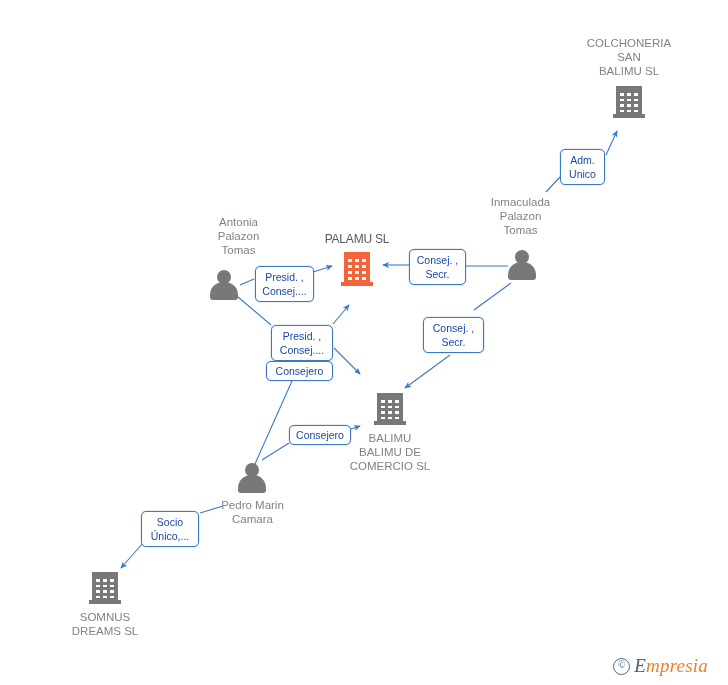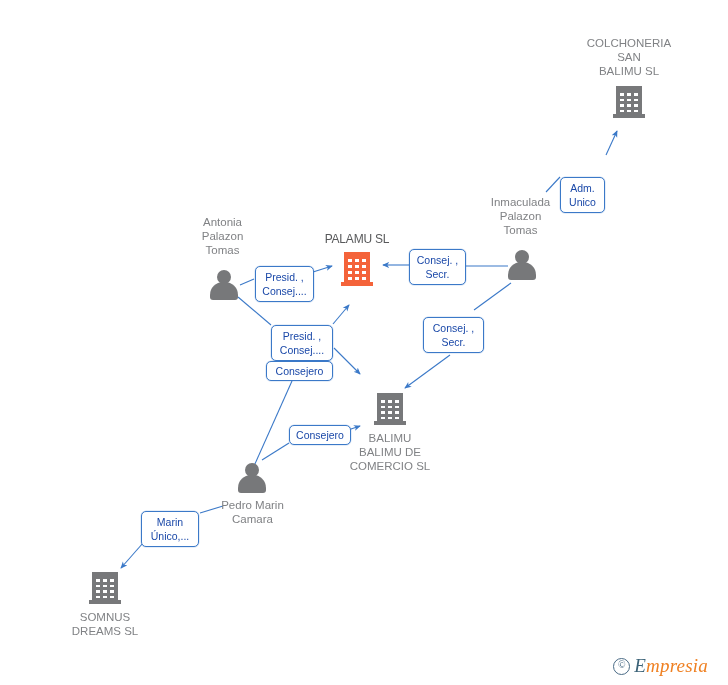--- a/index.html
+++ b/index.html
@@ -178,21 +178,21 @@
         </div>
       <div class="base" style="background:#77787a;"></div>
     </div>
     <div class="nlabel" style="left:-5px;top:38px;width:100px;">
       <div>SOMNUS</div>
       <div>DREAMS SL</div>
     </div>
   </div>
 
   <div class="node" style="left:180px;top:215px;width:85px;">
-    <div class="nlabel" style="left:0;top:0;width:85px;">
+    <div class="nlabel" style="left:16px;top:0;width:85px;">
       <div>Antonia</div>
       <div>Palazon</div>
       <div>Tomas</div>
     </div>
     <div class="person" style="position:absolute;left:28px;top:55px;">
       <div class="head"></div>
         <div class="body"></div>
     </div>
   </div>
 
@@ -218,34 +218,34 @@
       <div>Camara</div>
     </div>
   </div>
 
   <div class="badge" style="left:255px;top:266px;width:59px;">Presid. ,
 Consej....</div>
 
   <div class="badge" style="left:409px;top:249px;width:57px;">Consej. ,
 Secr.</div>
 
-  <div class="badge" style="left:560px;top:149px;width:45px;margin-top:28px;">Adm.
+  <div class="badge" style="left:560px;top:149px;width:45px;">Adm.
 Unico</div>
 
   <div class="badge" style="left:271px;top:325px;width:62px;">Presid. ,
 Consej....</div>
 
   <div class="badge" style="left:266px;top:361px;width:67px;padding:2px 6px;">Consejero</div>
 
   <div class="badge" style="left:423px;top:317px;width:61px;">Consej. ,
 Secr.</div>
 
   <div class="badge" style="left:289px;top:425px;width:62px;padding:2px 6px;">Consejero</div>
 
-  <div class="badge" style="left:141px;top:511px;width:58px;">Marin
+  <div class="badge" style="left:141px;top:511px;width:58px;">Socio
 Único,...</div>
 
   <div class="wm">
     <div class="c">©</div>
     <div class="t"><b>E</b><span>mpresia</span></div>
   </div>
 
 </div>
 
 </body></html>

